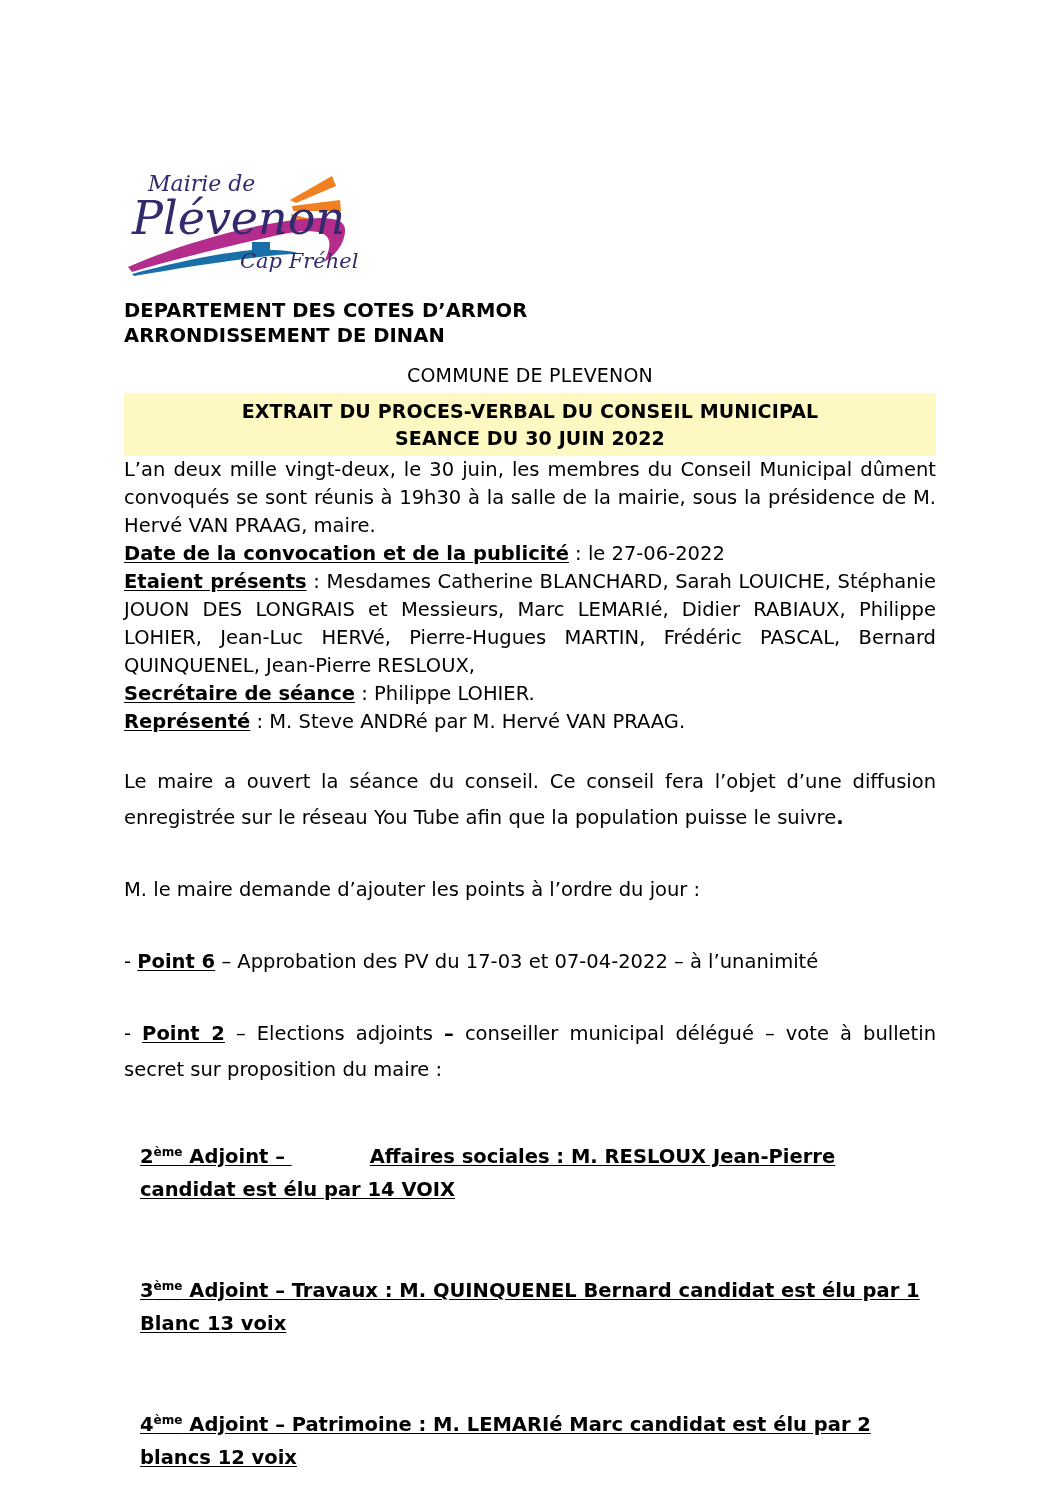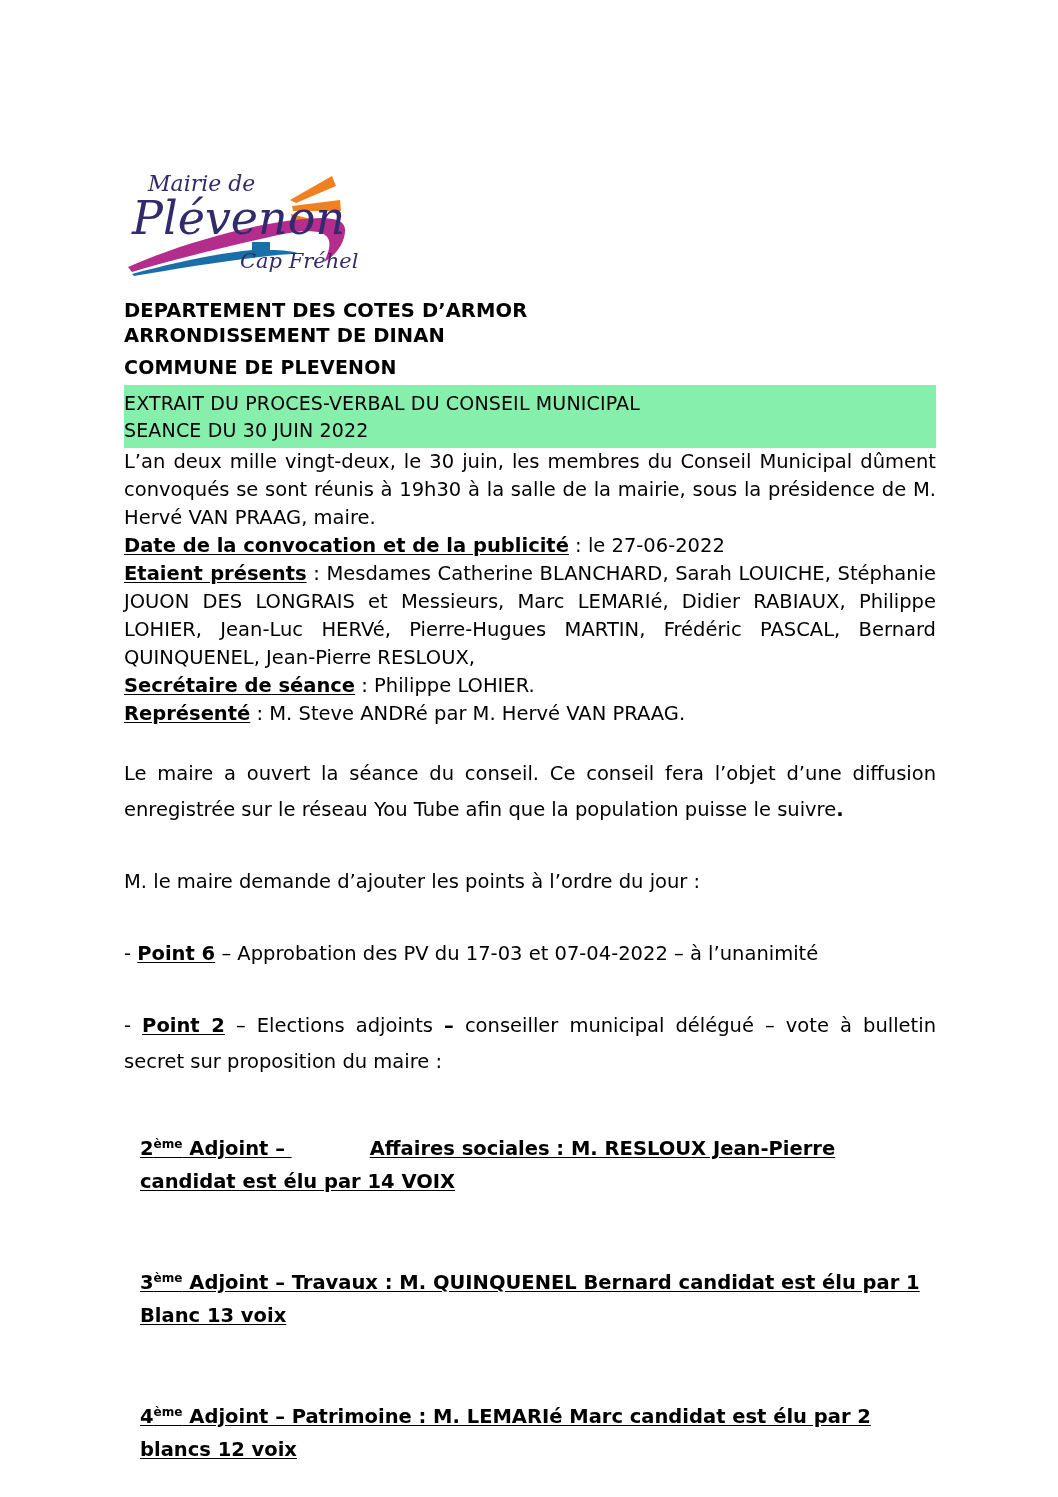--- a/index.html
+++ b/index.html
@@ -43,32 +43,33 @@
 
   .hdr-line {
     font-size: 19.5px;
     line-height: 25px;
     letter-spacing: 0.1px;
     white-space: nowrap;
     font-weight: bold;
   }
 
   .commune-title {
-    text-align: left;
-    font-weight: bold;
+    text-align: center;
+    font-weight: normal;
     font-size: 19px;
     line-height: 30px;
-    margin-top: 4px;
+    margin-top: 12px;
     letter-spacing: 0.2px;
   }
 
   
   .banner {
-    background: #86efac;
-    font-weight: normal;
+    background: #fef9c3;
+    text-align: center;
+    font-weight: bold;
     font-size: 19px;
     line-height: 27px;
     padding: 5px 0 4px 0;
     margin-top: 3px;
     letter-spacing: 0.15px;
   }
 
   
   p.para {
     margin: 0;

